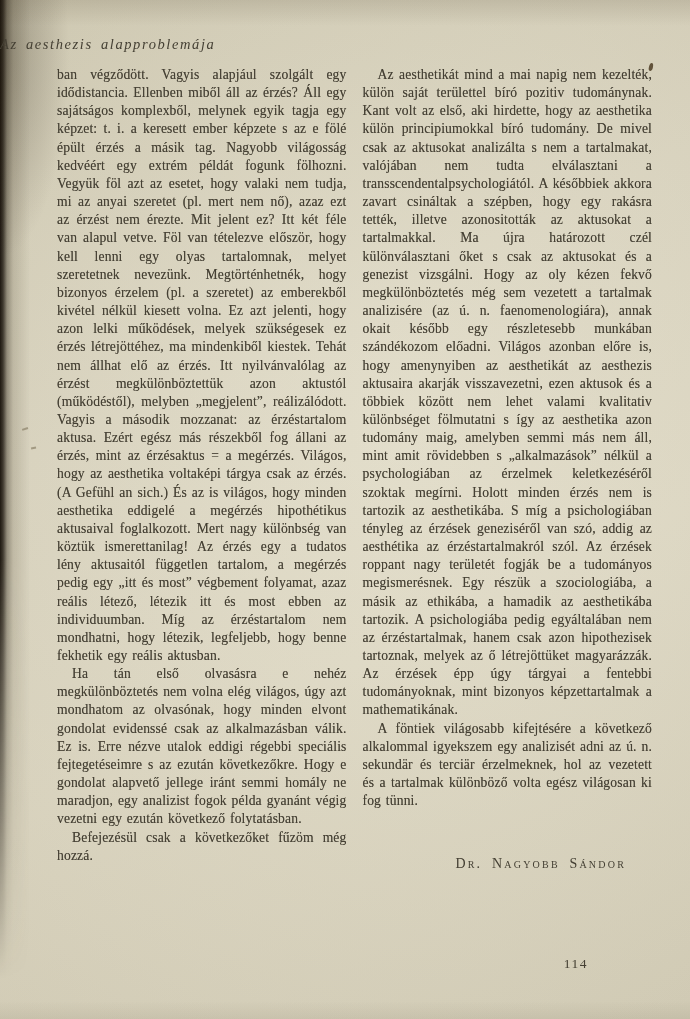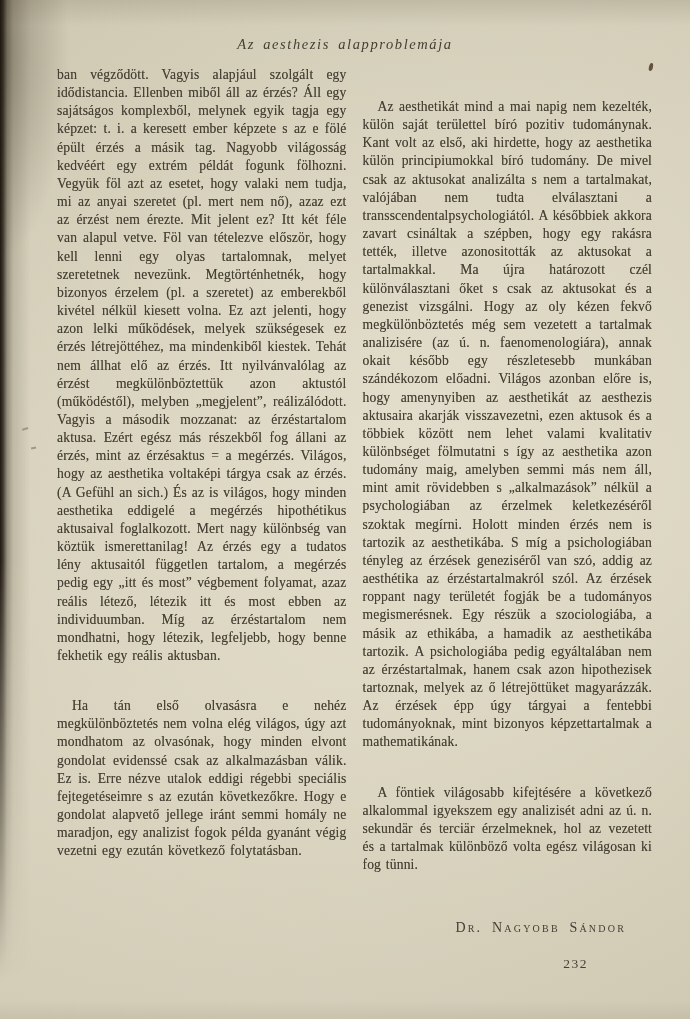--- a/index.html
+++ b/index.html
@@ -31,21 +31,21 @@
     -webkit-mask-image: linear-gradient(to bottom, black 0%, black 55%, rgba(0,0,0,0.45) 80%, transparent 96%);
     mask-image: linear-gradient(to bottom, black 0%, black 55%, rgba(0,0,0,0.45) 80%, transparent 96%);
   }
   .corner-shade {
     position: absolute; left: 0; top: 0; width: 70px; height: 260px;
     background: radial-gradient(ellipse at 0% 20%, rgba(30,22,10,0.30), rgba(30,22,10,0) 70%);
     pointer-events: none;
   }
   .running-header {
     position: absolute; top: 36px; left: 0; width: 100%;
-    text-align: center;
+    text-align: left;
     font-style: italic;
     font-size: 14.5px;
     letter-spacing: 1.6px;
     word-spacing: 3px;
     color: var(--ink, #454034);
   }
   .columns {
     position: absolute; top: 66px; left: 57px;
     width: 595px;
     display: flex;
@@ -55,21 +55,21 @@
   .para {
     margin: 0;
     font-size: 13.6px;
     line-height: 18.15px;
     text-align: justify;
     letter-spacing: 0.15px;
     word-spacing: 1.2px;
     color: var(--ink, #454034);
     text-shadow: 0 0 0.5px rgba(66,60,48,0.55);
   }
-  .para.indent { text-indent: 15px; margin-top: 32px; }
+  .para.indent { text-indent: 15px; }
   .signature {
     margin-top: 46px;
     padding-right: 26px;
     text-align: right;
     font-variant: small-caps;
     font-size: 14px;
     letter-spacing: 2.2px;
     word-spacing: 4px;
     color: var(--ink, #454034);
   }
@@ -100,25 +100,26 @@
   <div class="ink-speck"></div>
   <div class="speck speck-1"></div>
   <div class="speck speck-2"></div>
 
   <header class="running-header">Az aesthezis alapproblemája</header>
 
   <main class="columns">
     <section class="col">
         <p class="para">ban végződött. Vagyis alapjául szolgált egy idődistancia. Ellenben miből áll az érzés? Áll egy sajátságos komplexből, melynek egyik tagja egy képzet: t. i. a keresett ember képzete s az e fölé épült érzés a másik tag. Nagyobb világosság kedvéért egy extrém példát fogunk fölhozni. Vegyük föl azt az esetet, hogy valaki nem tudja, mi az anyai szeretet (pl. mert nem nő), azaz ezt az érzést nem érezte. Mit jelent ez? Itt két féle van alapul vetve. Föl van tételezve először, hogy kell lenni egy olyas tartalomnak, melyet szeretetnek nevezünk. Megtörténhetnék, hogy bizonyos érzelem (pl. a szeretet) az emberekből kivétel nélkül kiesett volna. Ez azt jelenti, hogy azon lelki működések, melyek szükségesek ez érzés létrejöttéhez, ma mindenkiből kiestek. Tehát nem állhat elő az érzés. Itt nyilvánvalólag az érzést megkülönböztettük azon aktustól (működéstől), melyben „megjelent”, reálizálódott. Vagyis a második mozzanat: az érzéstartalom aktusa. Ezért egész más részekből fog állani az érzés, mint az érzésaktus = a megérzés. Világos, hogy az aesthetika voltaképi tárgya csak az érzés. (A Gefühl an sich.) És az is világos, hogy minden aesthetika eddigelé a megérzés hipothétikus aktusaival foglalkozott. Mert nagy különbség van köztük ismerettanilag! Az érzés egy a tudatos lény aktusaitól független tartalom, a megérzés pedig egy „itt és most” végbement folyamat, azaz reális létező, létezik itt és most ebben az individuumban. Míg az érzéstartalom nem mondhatni, hogy létezik, legfeljebb, hogy benne fekhetik egy reális aktusban.</p>
         <p class="para indent">Ha tán első olvasásra e nehéz megkülönböztetés nem volna elég világos, úgy azt mondhatom az olvasónak, hogy minden elvont gondolat evidenssé csak az alkalmazásban válik. Ez is. Erre nézve utalok eddigi régebbi speciális fejtegetéseimre s az ezután következőkre. Hogy e gondolat alapvető jellege iránt semmi homály ne maradjon, egy analizist fogok példa gyanánt végig vezetni egy ezután következő folytatásban.</p>
+        <p class="para indent">Befejezésül csak a következőket fűzöm még hozzá.</p>
       </section>
 
     <section class="col">
       <div>
           <p class="para indent">Az aesthetikát mind a mai napig nem kezelték, külön saját területtel bíró pozitiv tudománynak. Kant volt az első, aki hirdette, hogy az aesthetika külön principiumokkal bíró tudomány. De mivel csak az aktusokat analizálta s nem a tartalmakat, valójában nem tudta elválasztani a transscendentalpsychologiától. A későbbiek akkora zavart csináltak a szépben, hogy egy rakásra tették, illetve azonositották az aktusokat a tartalmakkal. Ma újra határozott czél különválasztani őket s csak az aktusokat és a genezist vizsgálni. Hogy az oly kézen fekvő megkülönböztetés még sem vezetett a tartalmak analizisére (az ú. n. faenomenologiára), annak okait később egy részletesebb munkában szándékozom előadni. Világos azonban előre is, hogy amenynyiben az aesthetikát az aesthezis aktusaira akarják visszavezetni, ezen aktusok és a többiek között nem lehet valami kvalitativ különbséget fölmutatni s így az aesthetika azon tudomány maig, amelyben semmi más nem áll, mint amit rövidebben s „alkalmazások” nélkül a psychologiában az érzelmek keletkezéséről szoktak megírni. Holott minden érzés nem is tartozik az aesthetikába. S míg a psichologiában tényleg az érzések geneziséről van szó, addig az aesthétika az érzéstartalmakról szól. Az érzések roppant nagy területét fogják be a tudományos megismerésnek. Egy részük a szociologiába, a másik az ethikába, a hamadik az aesthetikába tartozik. A psichologiába pedig egyáltalában nem az érzéstartalmak, hanem csak azon hipothezisek tartoznak, melyek az ő létrejöttüket magyarázzák. Az érzések épp úgy tárgyai a fentebbi tudományoknak, mint bizonyos képzettartalmak a mathematikának.</p>
           <p class="para indent">A föntiek világosabb kifejtésére a következő alkalommal igyekszem egy analizisét adni az ú. n. sekundär és terciär érzelmeknek, hol az vezetett és a tartalmak különböző volta egész világosan ki fog tünni.</p>
         </div>
       <div class="signature">Dr. Nagyobb Sándor</div>
     </section>
   </main>
 
-  <div class="page-number">232</div>
+  <div class="page-number">114</div>
 </div>
 
 </body></html>

